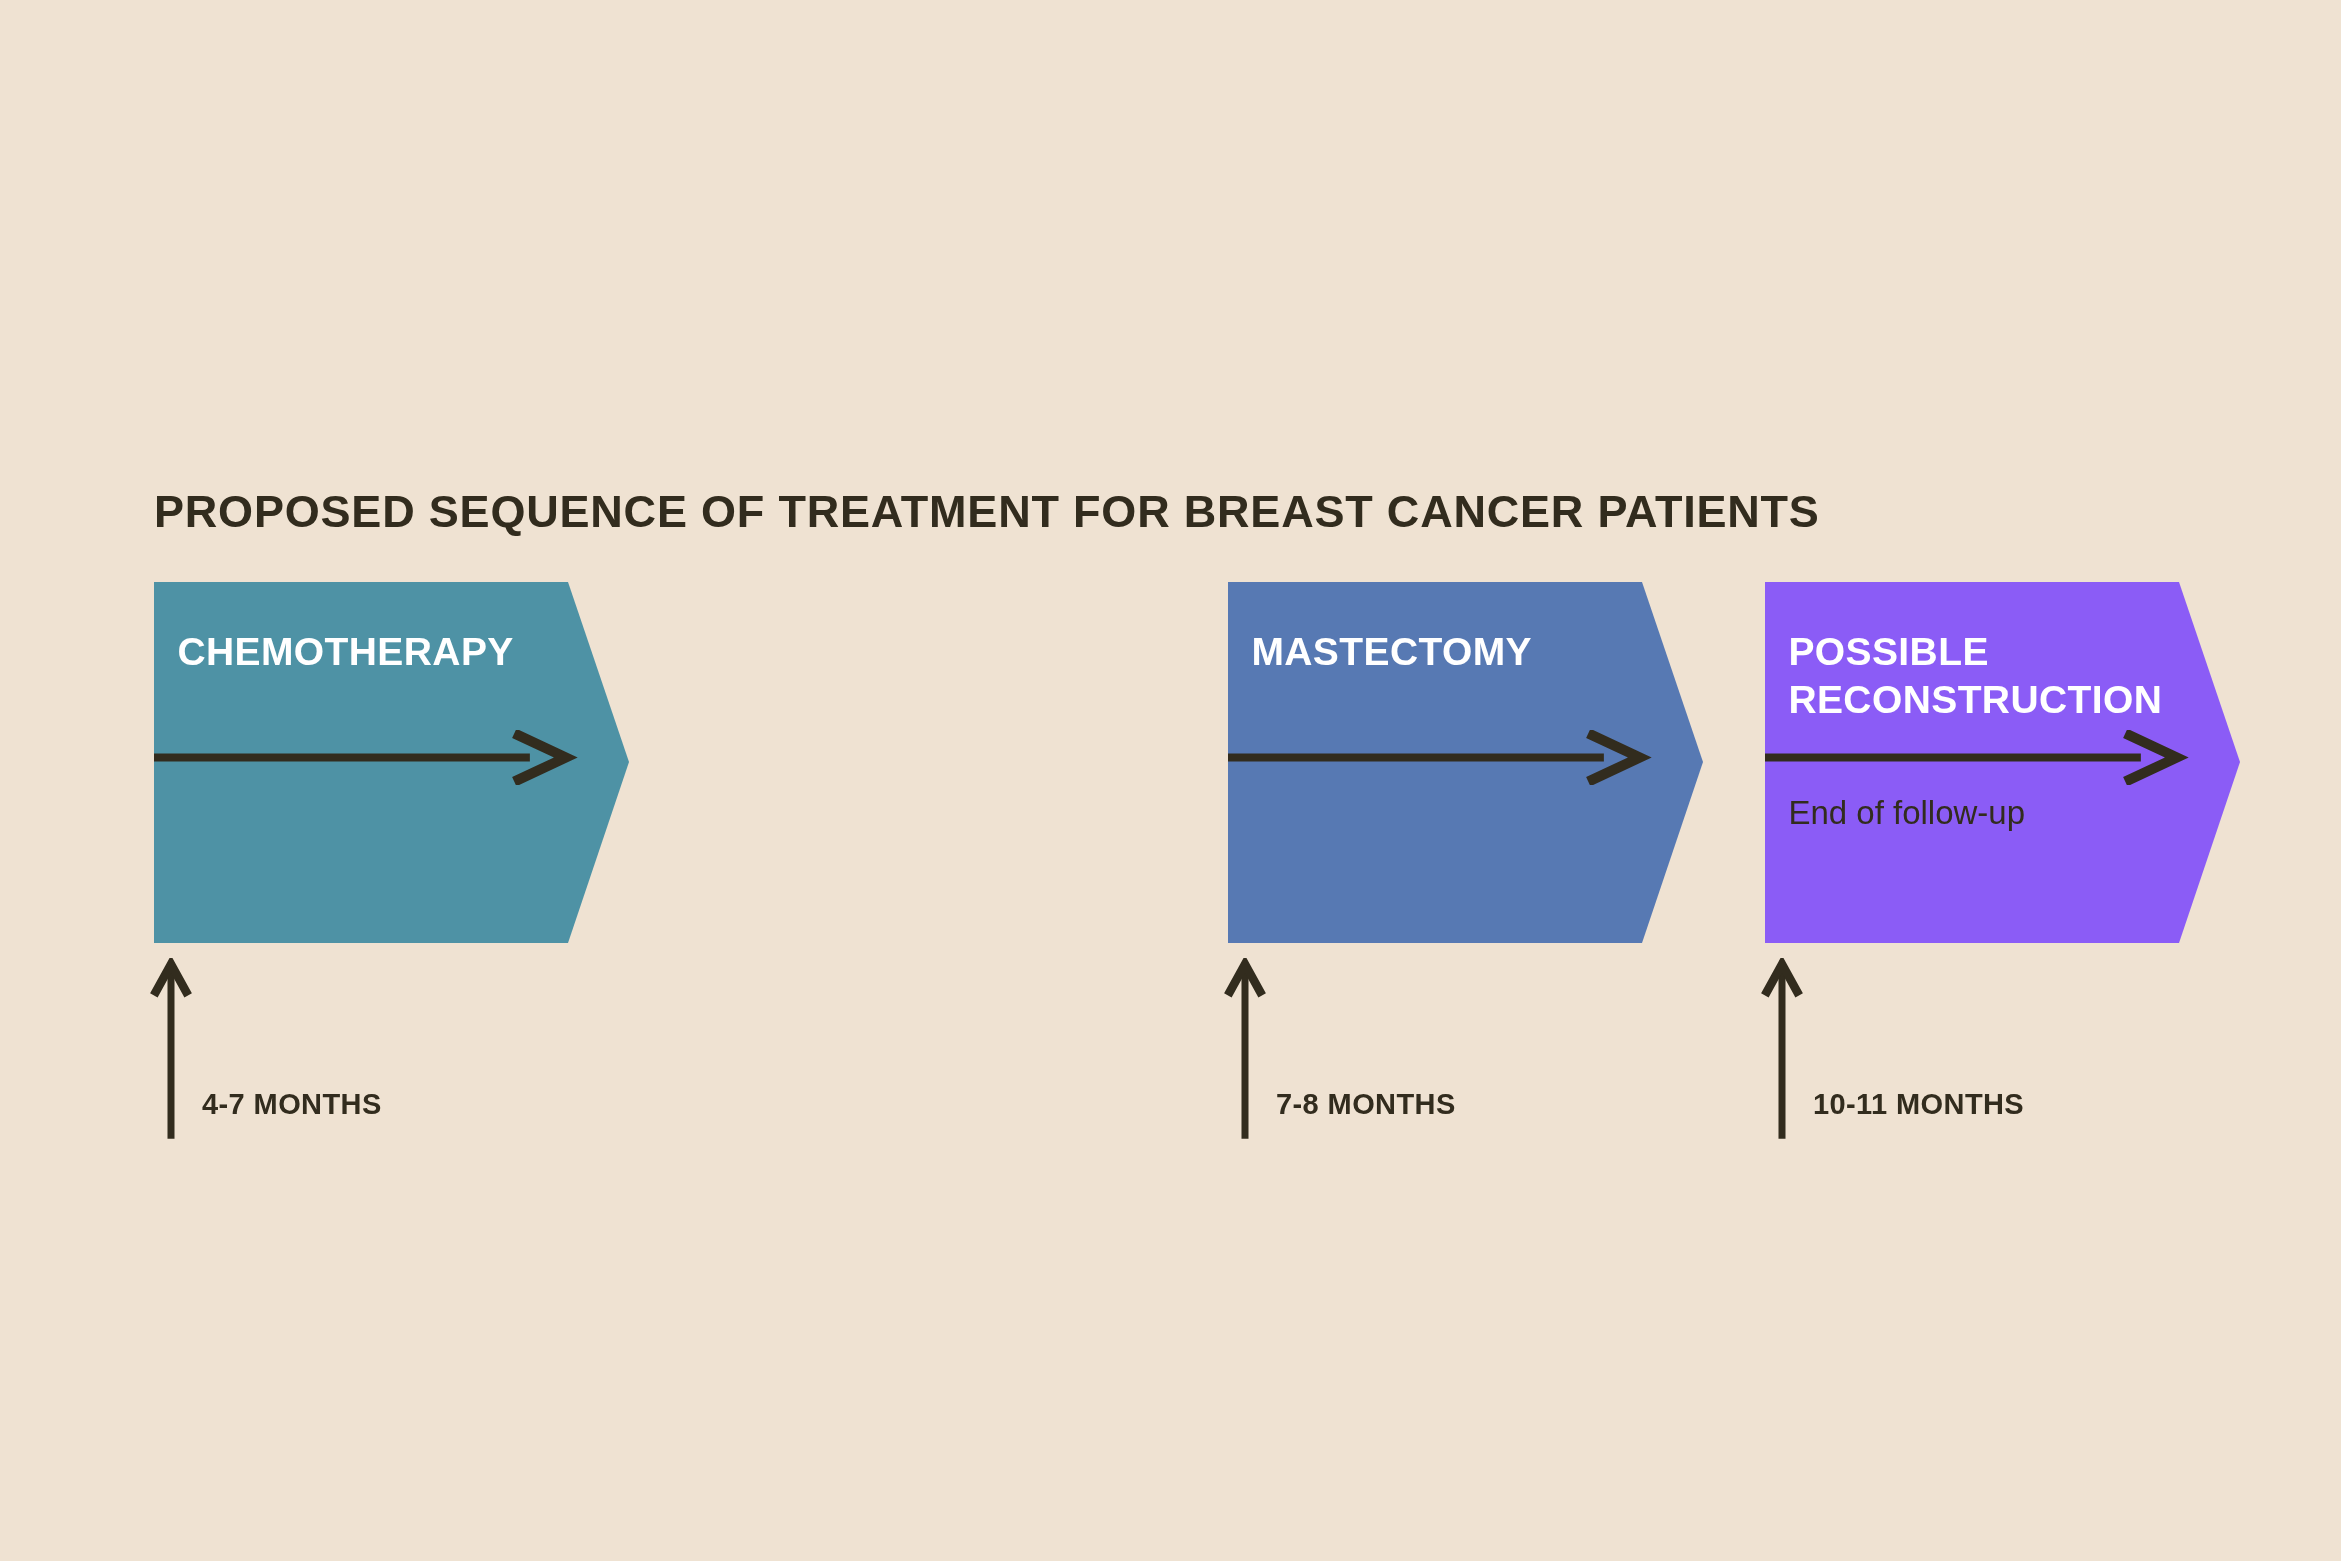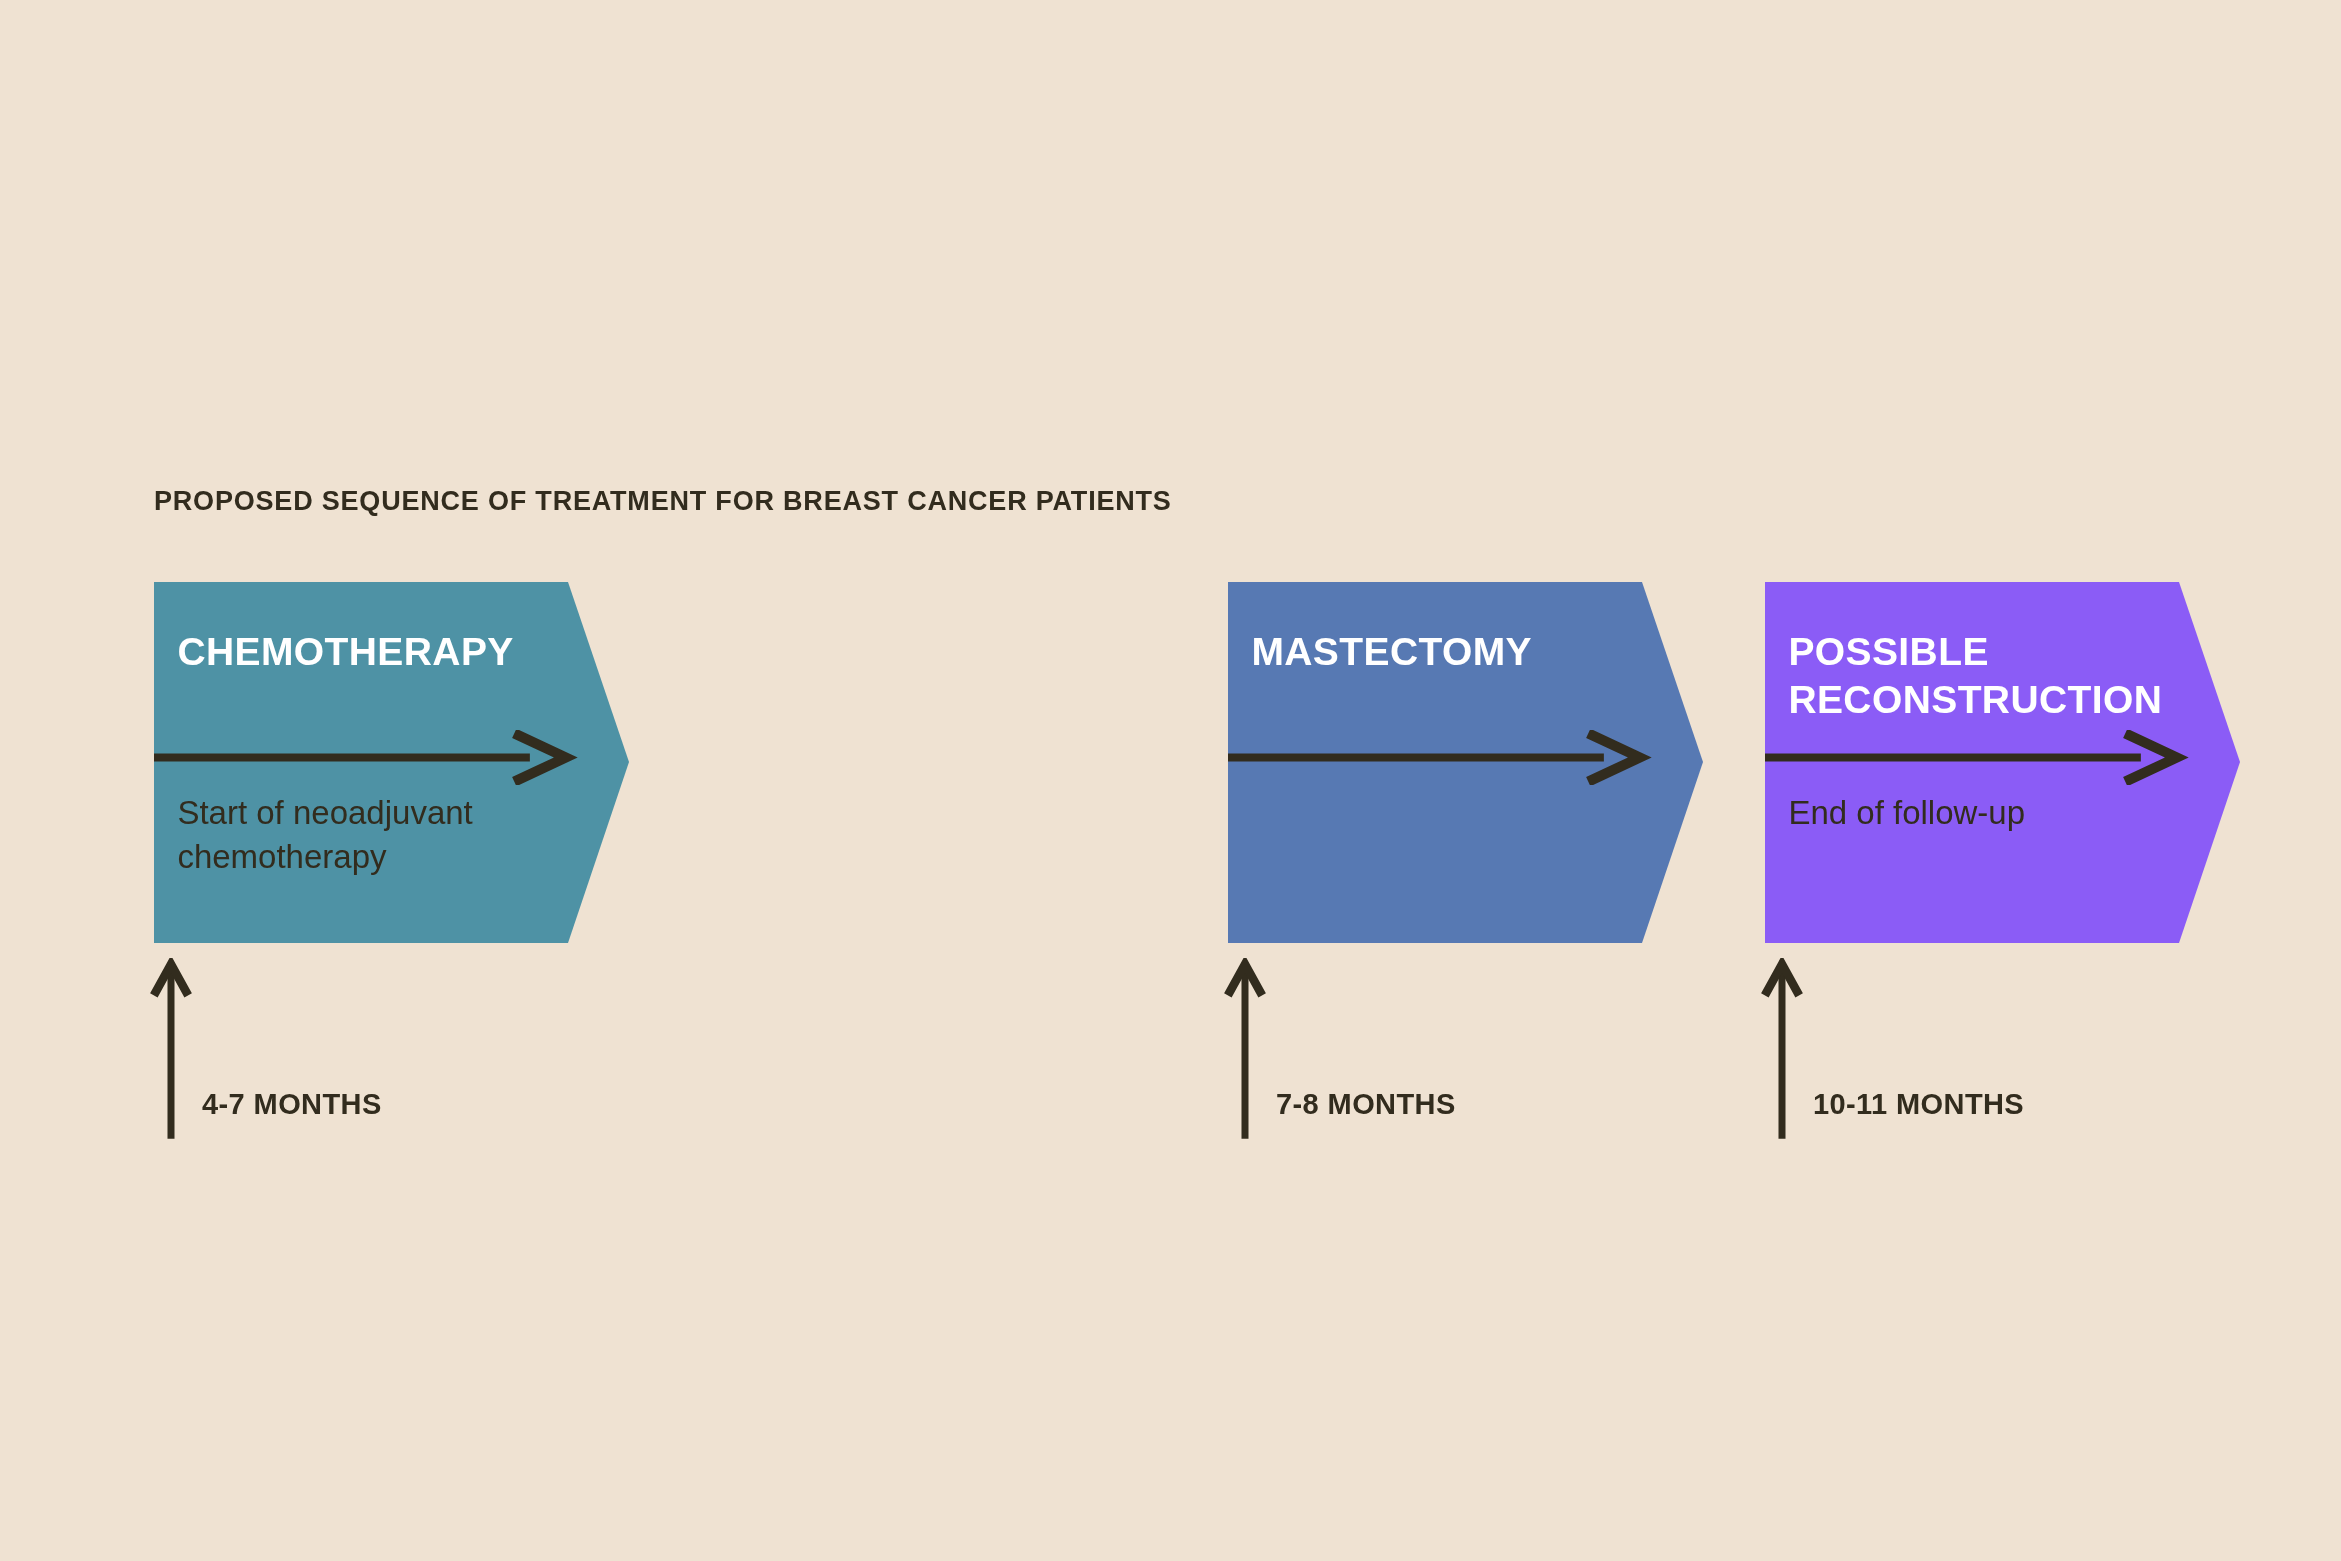--- a/index.html
+++ b/index.html
@@ -17,21 +17,21 @@
   .canvas {
     position: relative;
     width: 2342px;
     height: 1561px;
     overflow: hidden;
   }
   .title {
     position: absolute;
     left: 154px;
     top: 486px;
-    font-size: 27px;
+    font-size: 45px;
     font-weight: bold;
     letter-spacing: 0.8px;
     color: var(--dark);
   }
   .stage {
     position: absolute;
     top: 564px;
     width: 484px;
     height: 593px;
     margin-top: 18px;
@@ -102,22 +102,20 @@
 
   <div class="title">PROPOSED SEQUENCE OF TREATMENT FOR BREAST CANCER PATIENTS</div>
 
   <div class="stage s0">
     <div class="stage-box" style="background: rgb(78, 146, 165);">
       <div class="stage-heading">CHEMOTHERAPY</div>
       <svg class="h-arrow" width="425" height="55" viewBox="0 0 545 70">
         <line x1="0" y1="35" x2="482" y2="35" stroke="currentColor" stroke-width="10"></line>
         <polyline points="462,4 528,35 462,66" fill="none" stroke="currentColor" stroke-width="13"></polyline>
       </svg>
-      <div class="stage-desc">Start of neoadjuvant
-chemotherapy</div>
     </div>
     <svg class="up-arrow" width="44" height="187" viewBox="0 0 56 240">
       <line x1="28" y1="18" x2="28" y2="232" stroke="currentColor" stroke-width="9"></line>
       <polyline points="6,48 28,8 50,48" fill="none" stroke="currentColor" stroke-width="11"></polyline>
     </svg>
     <div class="stage-months">4-7 MONTHS</div>
   </div>
 
 
   <div class="stage s2">

